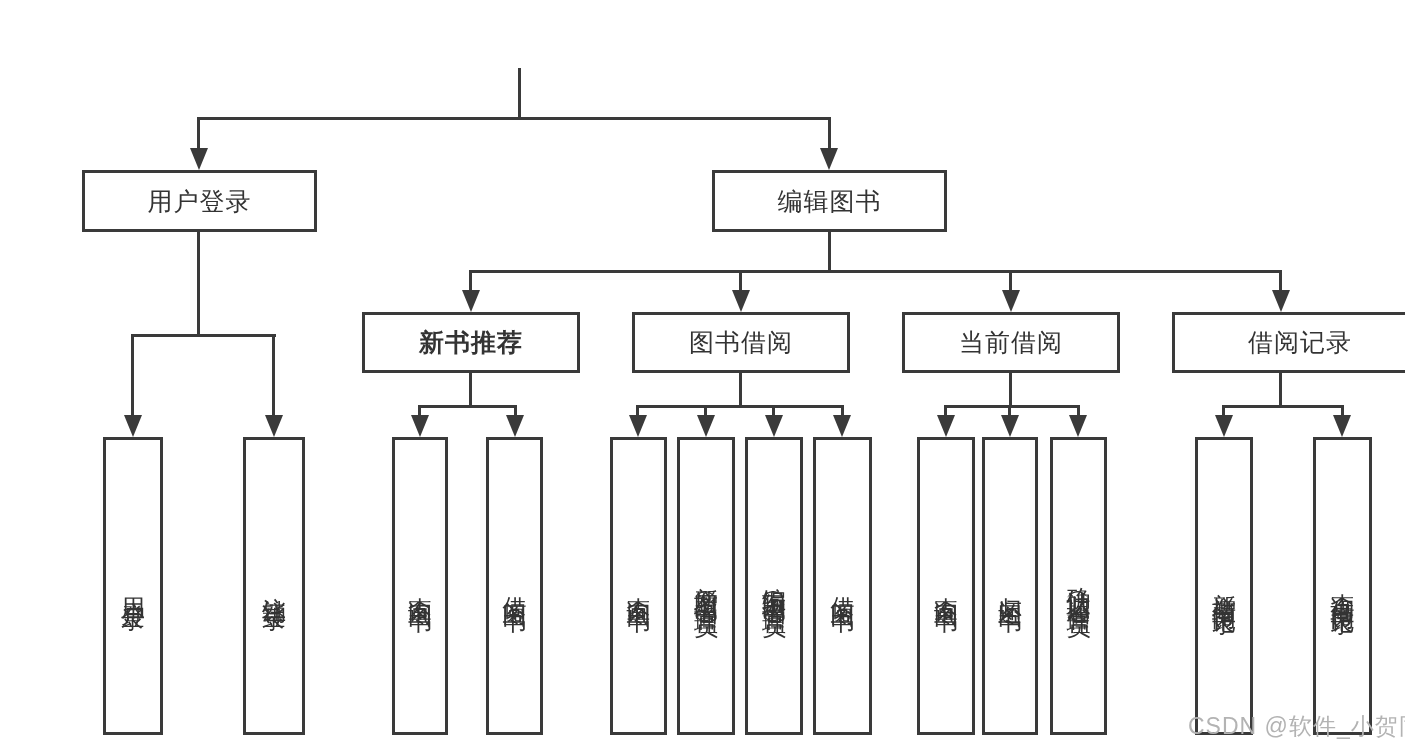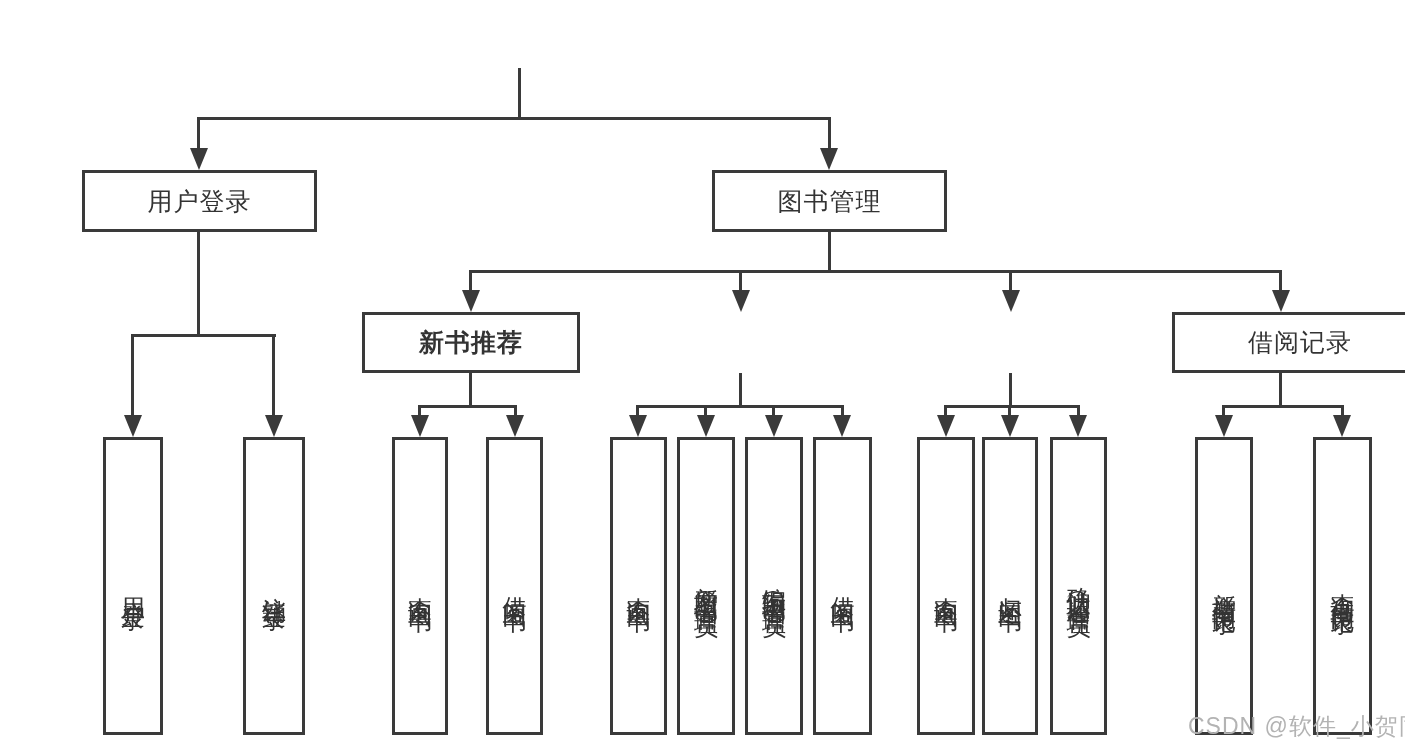--- a/index.html
+++ b/index.html
@@ -74,28 +74,34 @@
 <body>
 
 <div id="canvas">
 
 
   <div class="node" style="left:82px; top:170px; width:235px; height:62px;">
     <span>用户登录</span>
   </div>
 
   <div class="node" style="left:712px; top:170px; width:235px; height:62px;">
-    <span>图书管理</span>
+    <span>编辑图书</span>
   </div>
 
   <div class="node" style="left:362px; top:312px; width:218px; height:61px;font-weight:bold;">
     <span>新书推荐</span>
   </div>
 
-
+  <div class="node" style="left:632px; top:312px; width:218px; height:61px;">
+    <span>图书借阅</span>
+  </div>
+
+  <div class="node" style="left:902px; top:312px; width:218px; height:61px;">
+    <span>当前借阅</span>
+  </div>
 
   <div class="node" style="left:1172px; top:312px; width:256px; height:61px;">
     <span>借阅记录</span>
   </div>
 
   <div class="node leaf" style="left:103px; top:437px; width:60px; height:298px;">
     <span>用户登录</span>
   </div>
 
   <div class="node leaf" style="left:243px; top:437px; width:62px; height:298px;">

